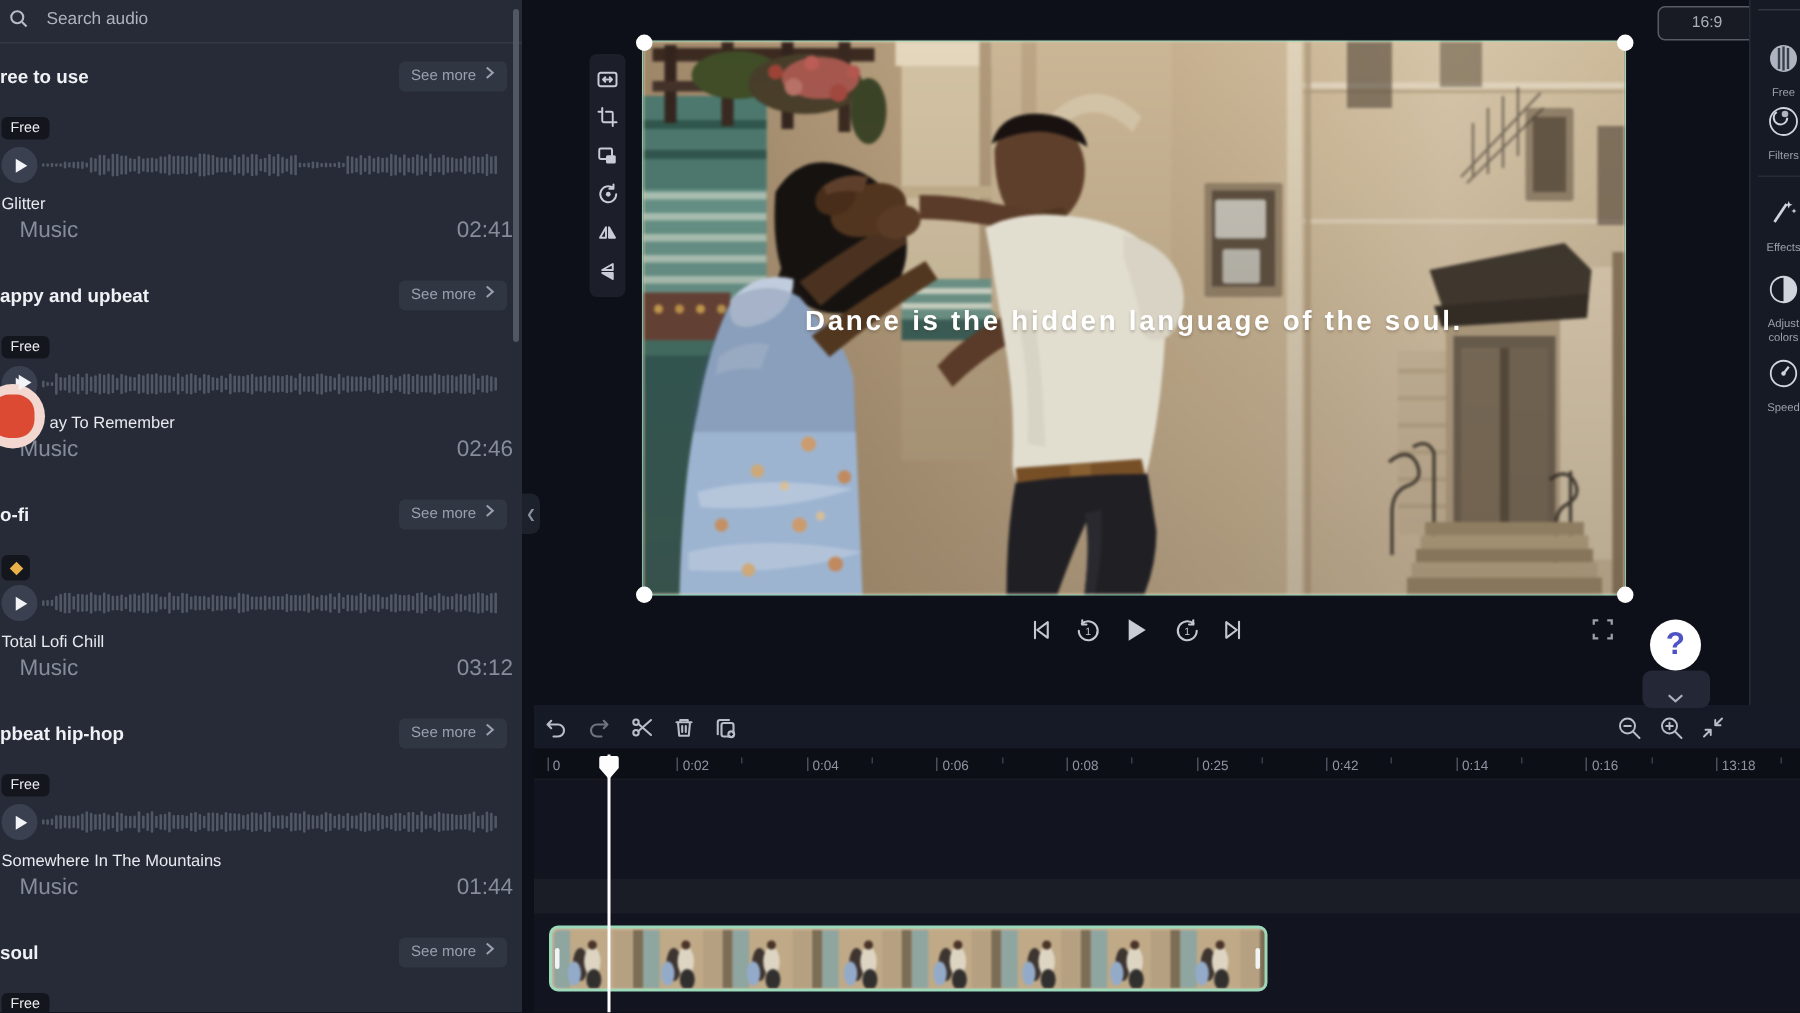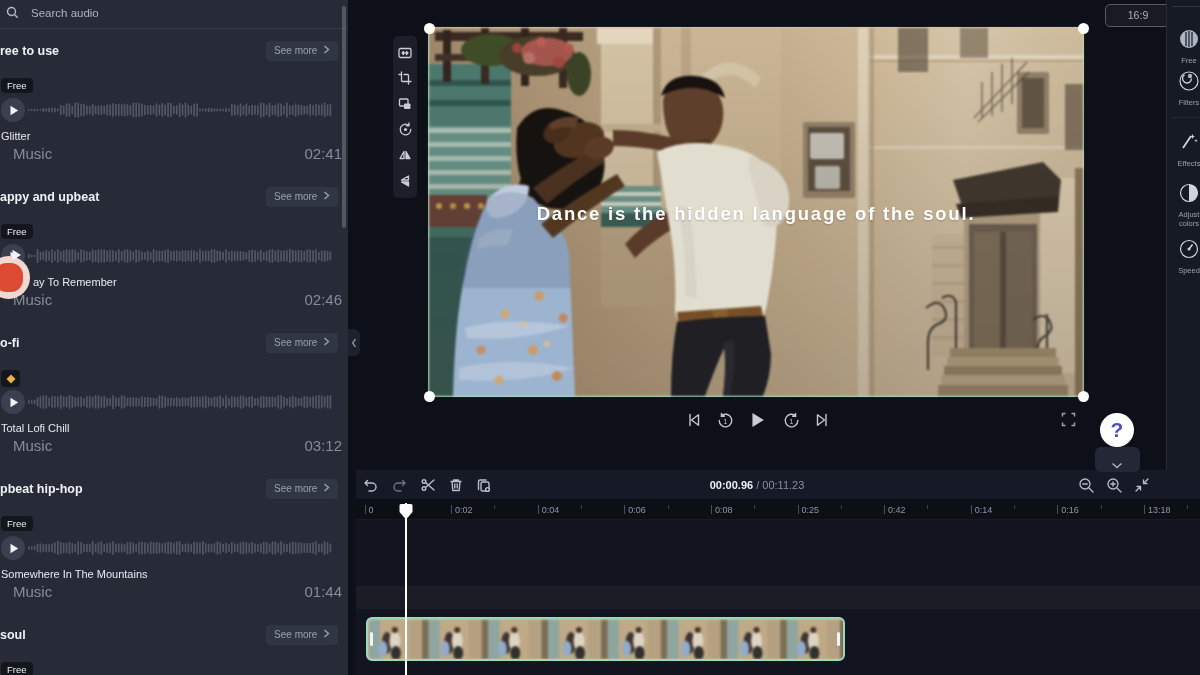--- a/index.html
+++ b/index.html
@@ -971,21 +971,20 @@
         <circle cx="7" cy="7" r="5" stroke="#b9bdc7" stroke-width="1.3" fill="none" stroke-linecap="round"></circle>
         <path d="M11 11l4 4M4.8 7h4.4M7 4.8v4.4" stroke="#b9bdc7" stroke-width="1.3" fill="none" stroke-linecap="round"></path>
       </svg>
     </div>
 <div class="tlico" style="left:1133px">
       <svg width="16" height="16" viewBox="0 0 16 16">
         <path d="M9.5 6.5L14 2M9.5 6.5h3.5M9.5 6.5V3M6.5 9.5L2 14M6.5 9.5H3M6.5 9.5V13" stroke="#b9bdc7" stroke-width="1.3" fill="none" stroke-linecap="round"></path>
       </svg>
     </div>
 
-  <div id="timecode">00:00.96 <span class="total">/ 00:11.23</span></div>
   <div id="ruler"></div>
   <div class="tick" style="left:364.5px"></div>
     <div class="tlabel" style="left:368.5px">0</div>
     <div class="mtick" style="left:407.8px"></div>
     <div class="tick" style="left:451.1px"></div>
     <div class="tlabel" style="left:455.1px">0:02</div>
     <div class="mtick" style="left:494.4px"></div>
     <div class="tick" style="left:537.7px"></div>
     <div class="tlabel" style="left:541.7px">0:04</div>
     <div class="mtick" style="left:581.0px"></div>

